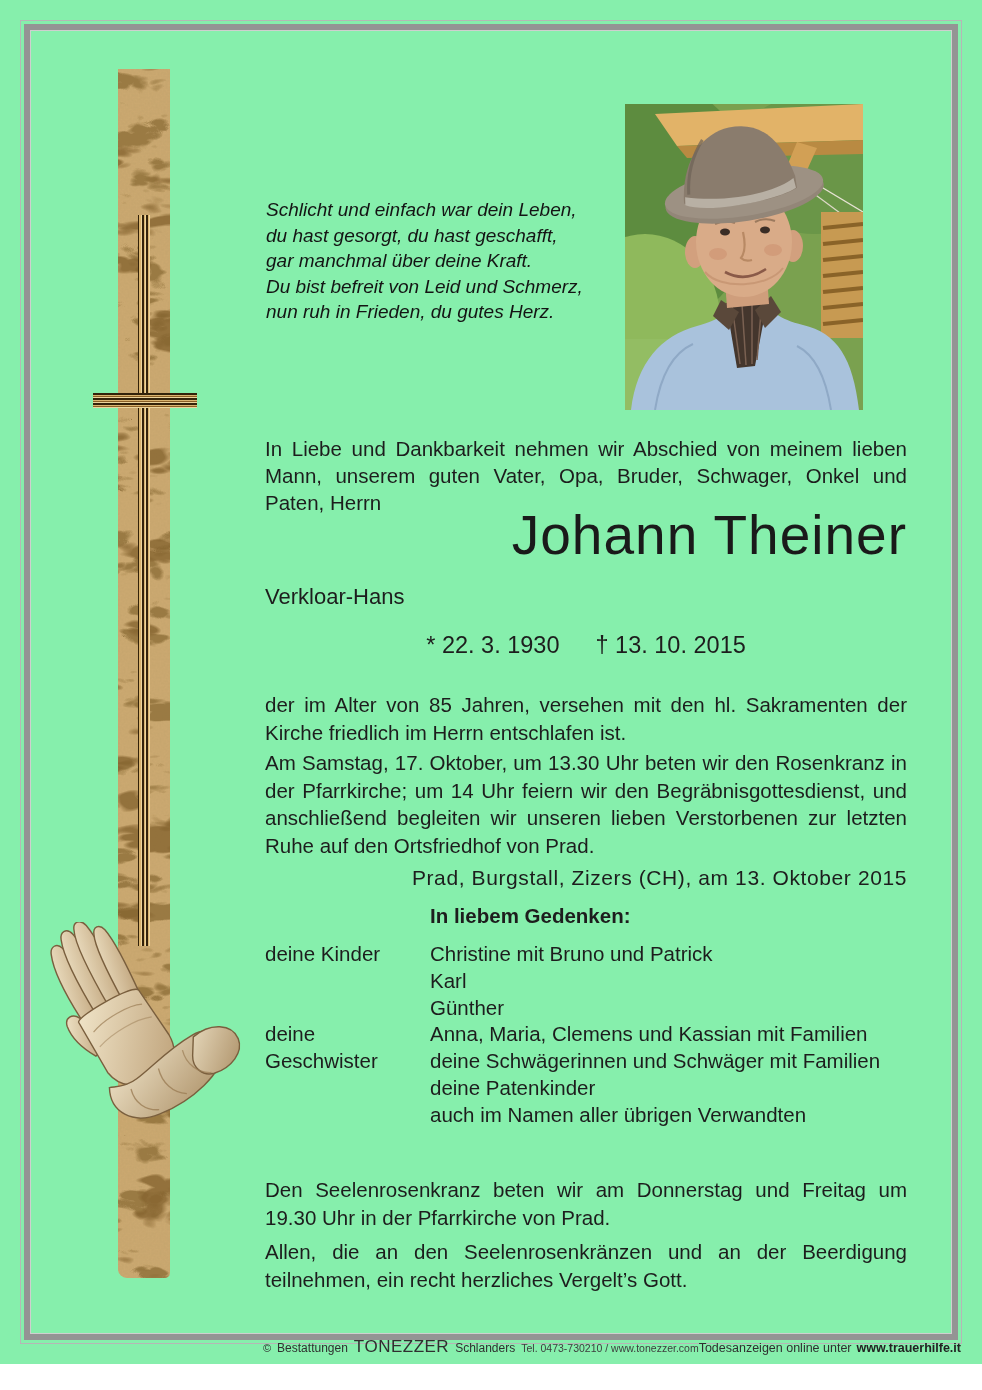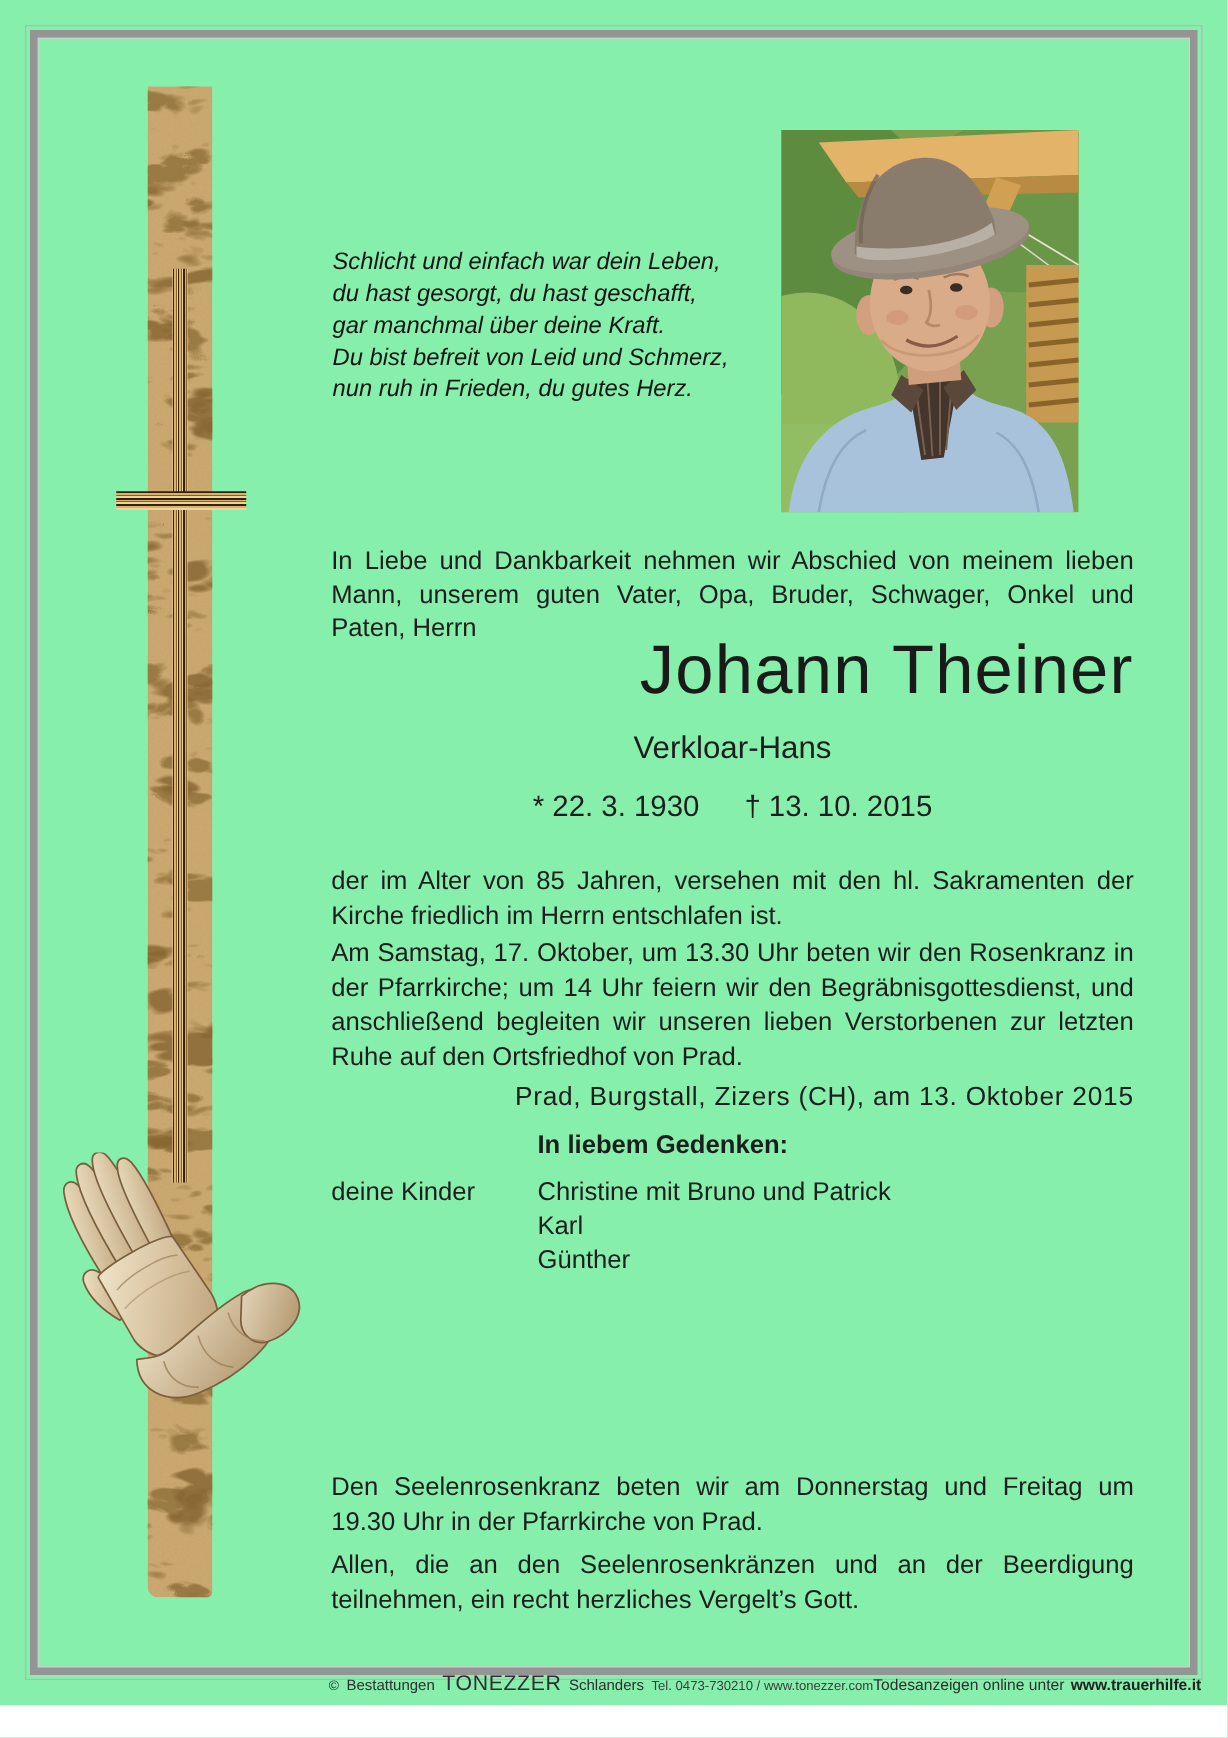--- a/index.html
+++ b/index.html
@@ -27,21 +27,21 @@
   .portrait-wrap { position:absolute; left:625px; top:104px; width:238px; height:306px; overflow:hidden; }
   .portrait-wrap svg { display:block; width:100%; height:100%; }
 
   
   .poem { position:absolute; left:266px; top:197px; width:360px;
           font-style:italic; font-size:19px; line-height:25.5px; color:#141414; }
   .intro { position:absolute; left:265px; top:435px; width:642px;
            font-size:20.5px; line-height:27px; text-align:justify; }
   .deceased-name { position:absolute; left:265px; top:503px; width:642px; text-align:right;
            font-size:55px; letter-spacing:1px; color:#1a1a1a; font-weight:400; }
-  .nickname { position:absolute; left:265px; top:584px; width:642px; text-align:center; font-size:25px; }
+  .nickname { position:absolute; left:265px; top:584px; width:642px; font-size:22px; }
   .dates { position:absolute; left:265px; top:632px; width:642px; display:flex; justify-content:center; gap:36px; font-size:23.5px; }
   .para { position:absolute; left:265px; width:642px; font-size:20.5px; line-height:27.5px; text-align:justify; }
   .para1 { top:691px; }
   .para2 { top:749px; }
   .place-date { position:absolute; left:265px; top:866px; width:642px; font-size:21px; letter-spacing:0.6px;text-align:right; }
   .gedenken { position:absolute; left:430px; top:904px; font-size:20.5px;font-weight:bold; }
   .family { position:absolute; left:265px; top:941px; width:660px; font-size:20.5px; line-height:26.8px; }
   .family-row { display:grid; grid-template-columns:165px 1fr; }
   .para3 { top:1176px; }
   .para4 { top:1238px; }
@@ -215,20 +215,29 @@
 
   <div class="family">
     <div class="family-row">
       <div>deine Kinder</div>
       <div>
         <div>Christine mit Bruno und Patrick</div>
         <div>Karl</div>
         <div>Günther</div>
       </div>
     </div>
+    <div class="family-row">
+      <div>deine Geschwister</div>
+      <div>
+        <div>Anna, Maria, Clemens und Kassian mit Familien</div>
+        <div>deine Schwägerinnen und Schwäger mit Familien</div>
+        <div>deine Patenkinder</div>
+        <div>auch im Namen aller übrigen Verwandten</div>
+      </div>
+    </div>
   </div>
 
   <div class="para para3">Den Seelenrosenkranz beten wir am Donnerstag und Freitag um 19.30 Uhr in der Pfarrkirche von Prad.</div>
   <div class="para para4">Allen, die an den Seelenrosenkränzen und an der Beerdigung teilnehmen, ein recht herzliches Vergelt’s Gott.</div>
 
   <div class="footer">
     <div class="f-left">
       <span class="f-copy">©</span>
       <span class="f-prefix">Bestattungen</span>
       <span class="f-brand">TONEZZER</span>

